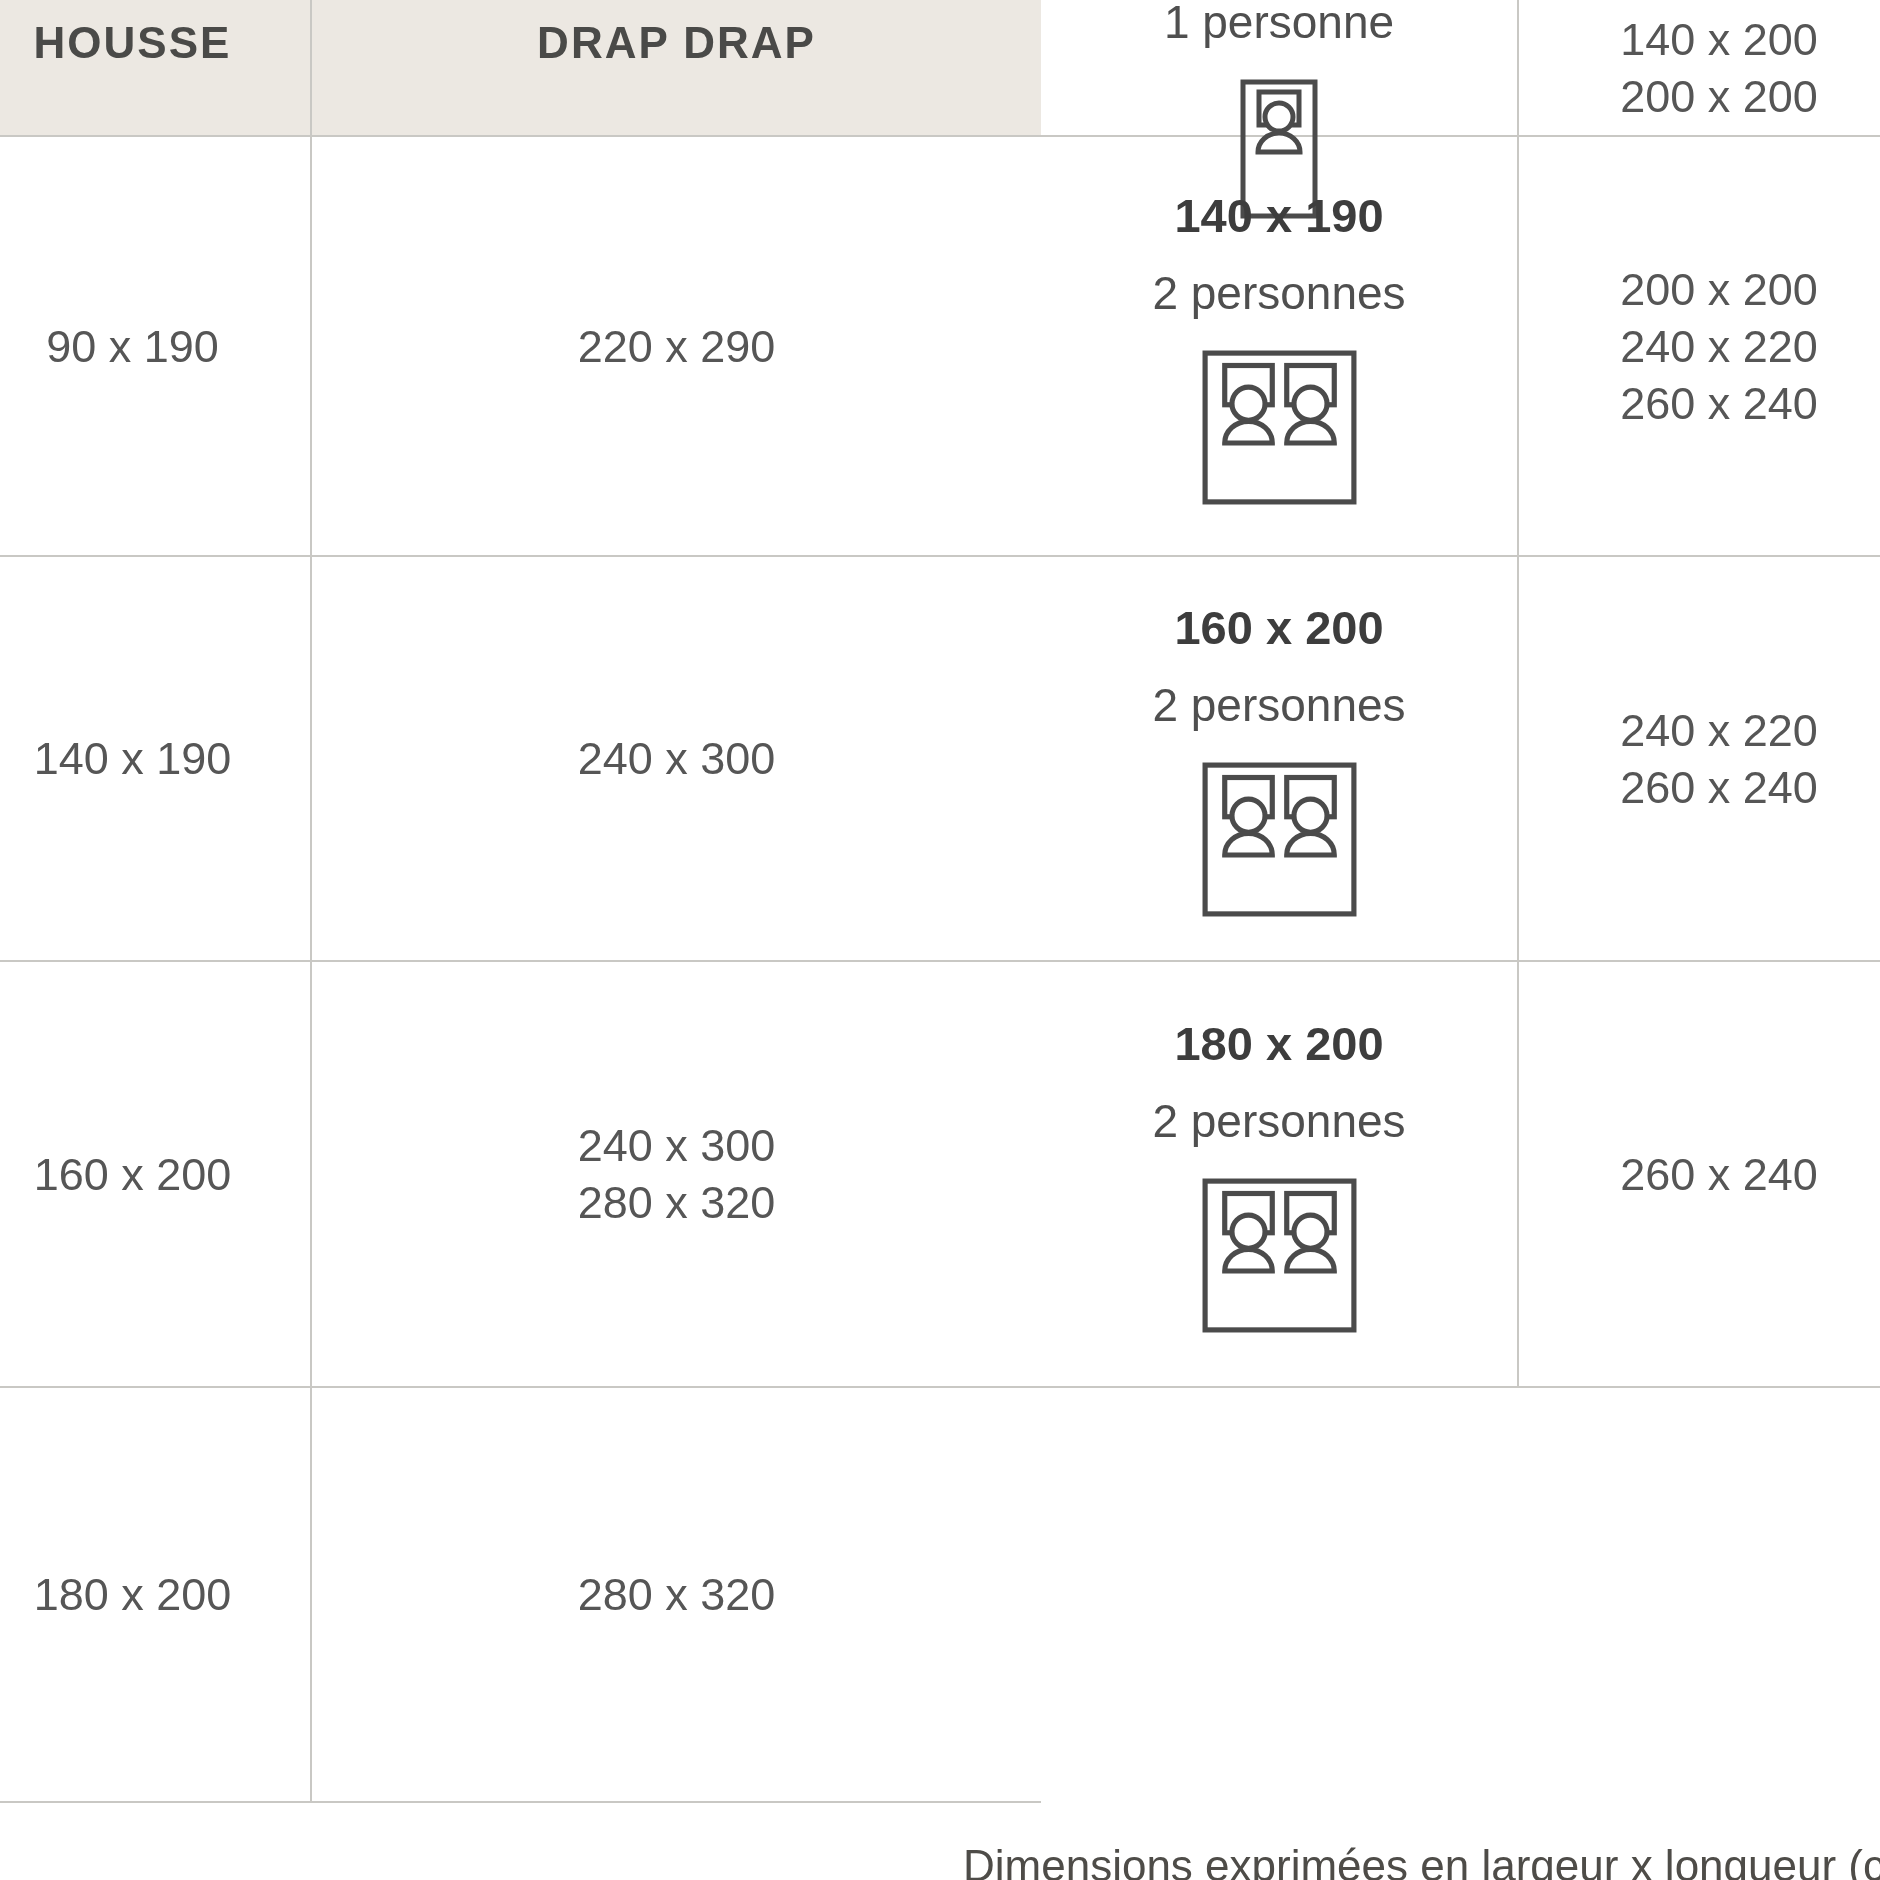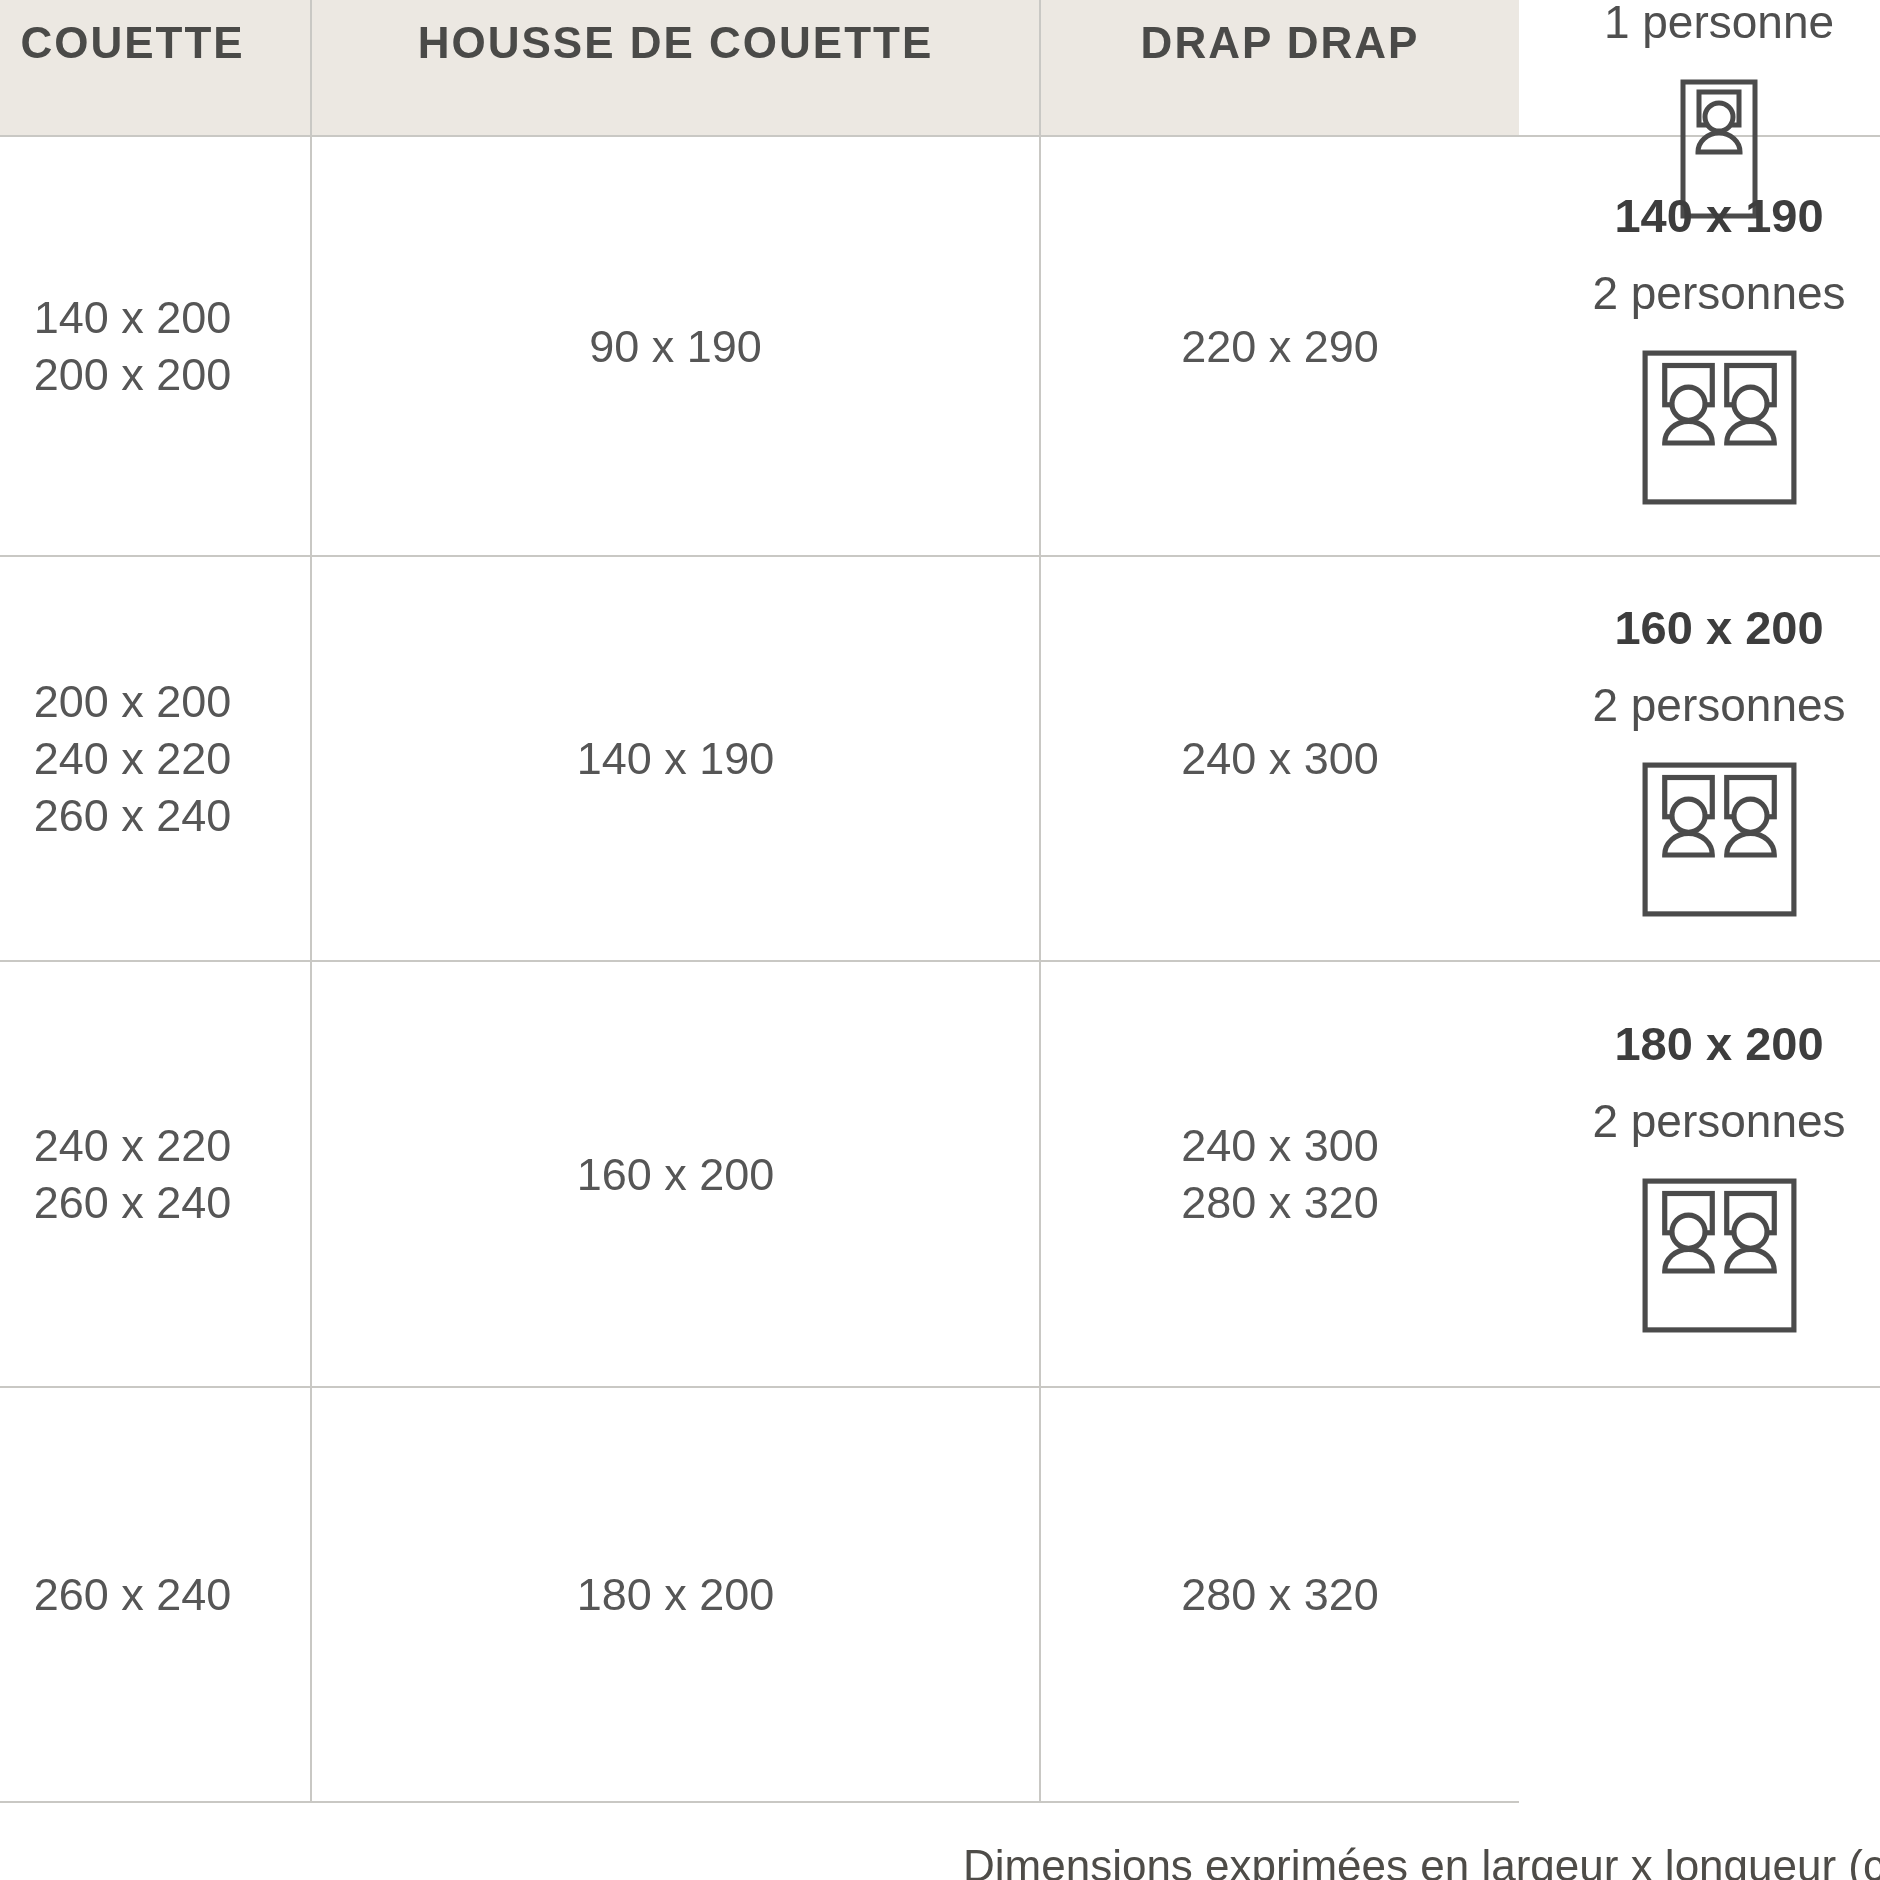--- a/index.html
+++ b/index.html
@@ -77,24 +77,21 @@
 
   .stroke { fill: none; stroke: #4b4b4b; stroke-width: 5; }
   .stroke-filled { fill: #ffffff; stroke: #4b4b4b; stroke-width: 5; }
 </style>
 </head>
 <body>
 
 <div class="size-table">
 
   <div class="cell header-cell">
-      <span>COUETTE</span>
-    </div>
-  <div class="cell header-cell">
-      <span>HOUSSE DE COUETTE</span>
+      <span>HOUSSE</span>
     </div>
   <div class="cell header-cell last-col">
       <span>DRAP DRAP</span>
     </div>
 
   <div class="cell">
     <div class="size-title">90 x 190</div>
     <div class="persons">1 personne</div>
     <div class="bed-icon">
       <svg width="78" height="140" viewBox="0 0 78 140">

